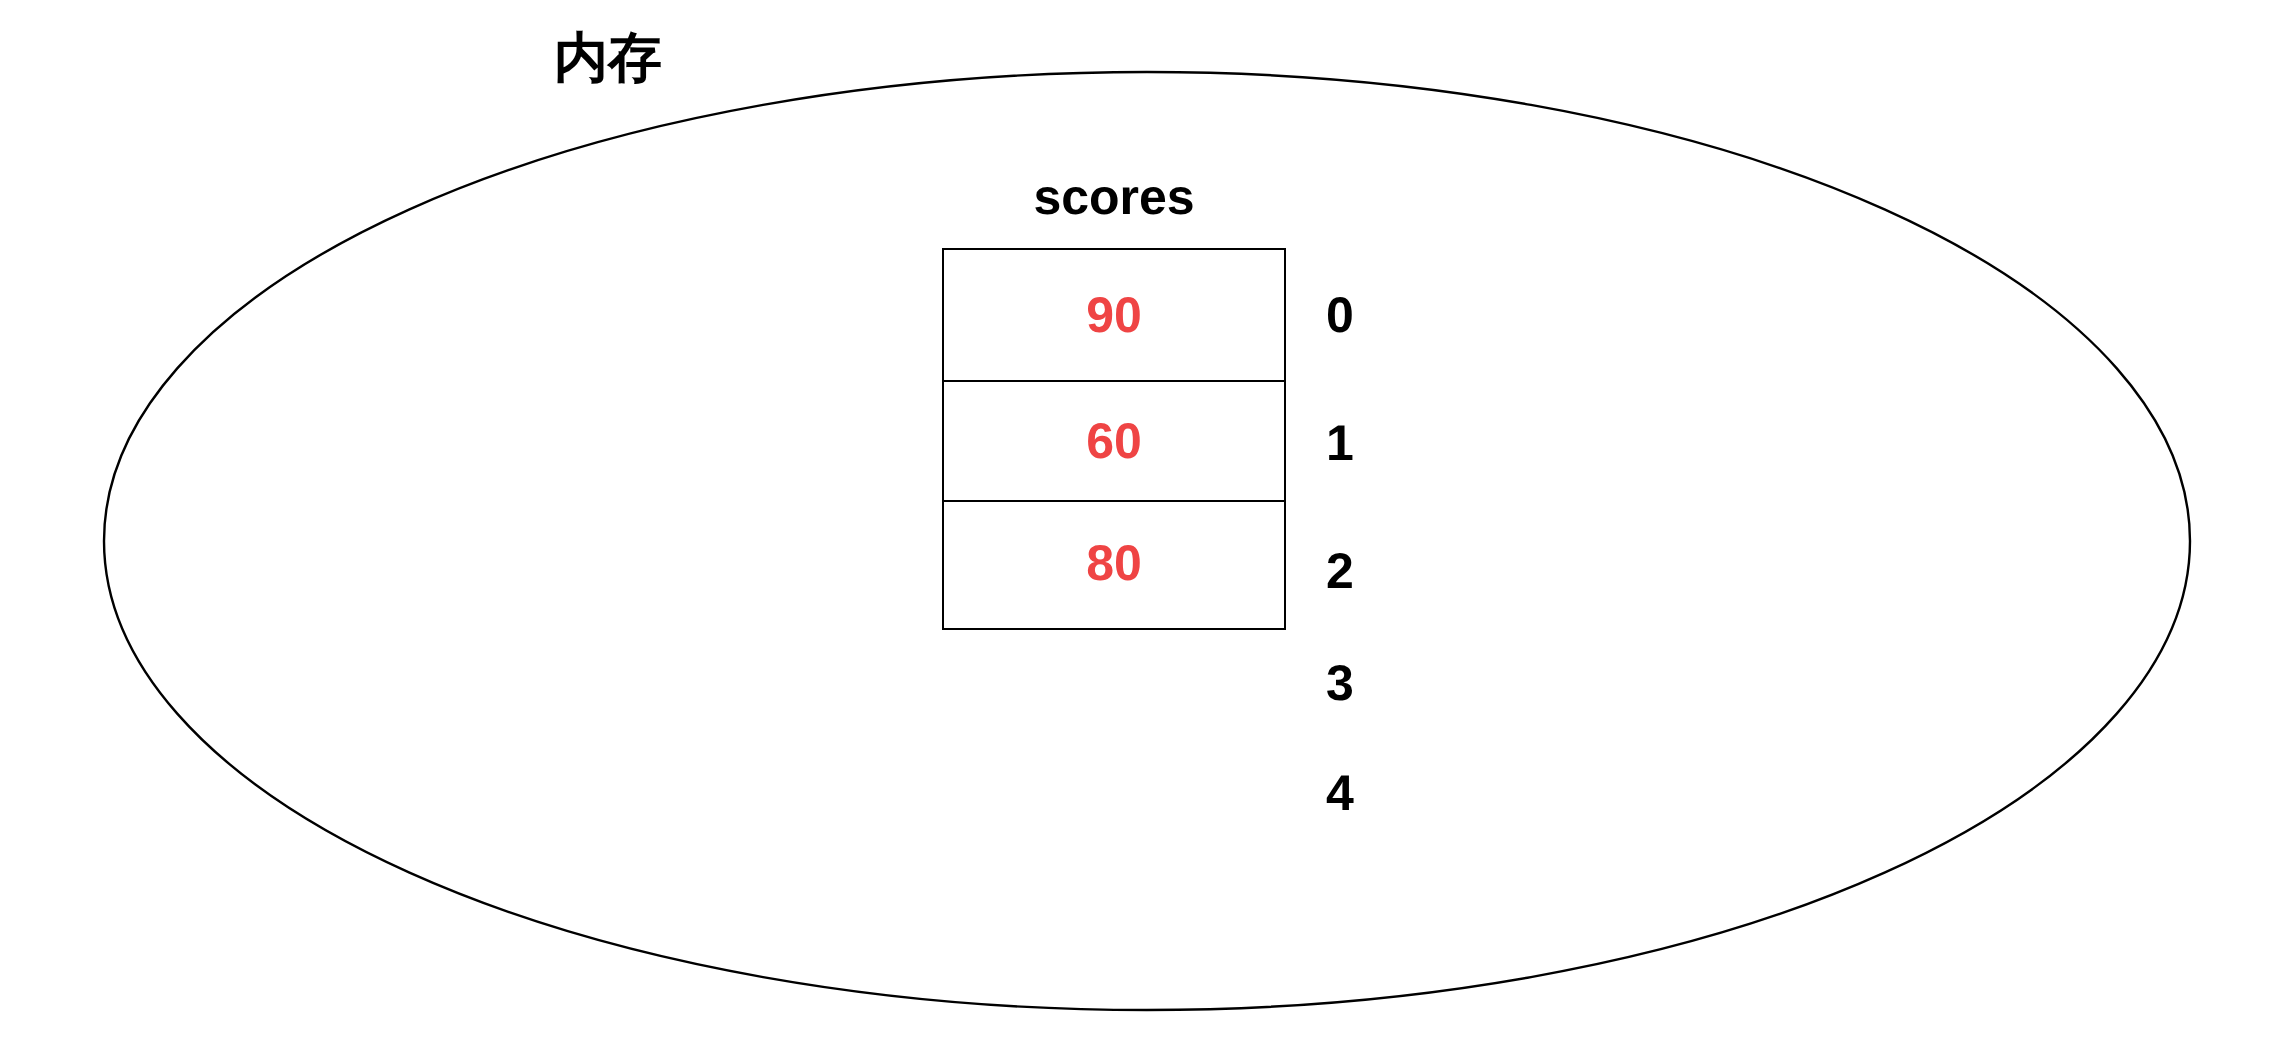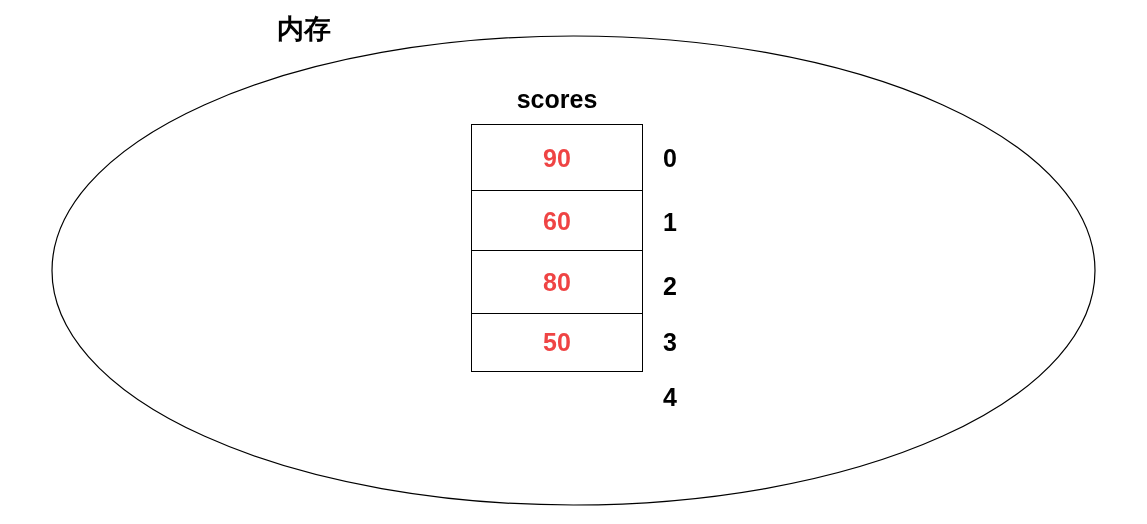--- a/index.html
+++ b/index.html
@@ -119,23 +119,20 @@
   <div id="array-table">
     <div class="array-cell h-r0">
       <span class="cell-value">90</span>
     </div>
     <div class="array-cell h-r1">
       <span class="cell-value">60</span>
     </div>
     <div class="array-cell h-r2">
       <span class="cell-value">80</span>
     </div>
-    <div class="array-cell h-r4">
-      <span class="cell-value">50</span>
-    </div>
   </div>
 
   <div class="index-label idx-0">0</div>
   <div class="index-label idx-1">1</div>
   <div class="index-label idx-2">2</div>
   <div class="index-label idx-3">3</div>
   <div class="index-label idx-4">4</div>
 
 </div>
 

